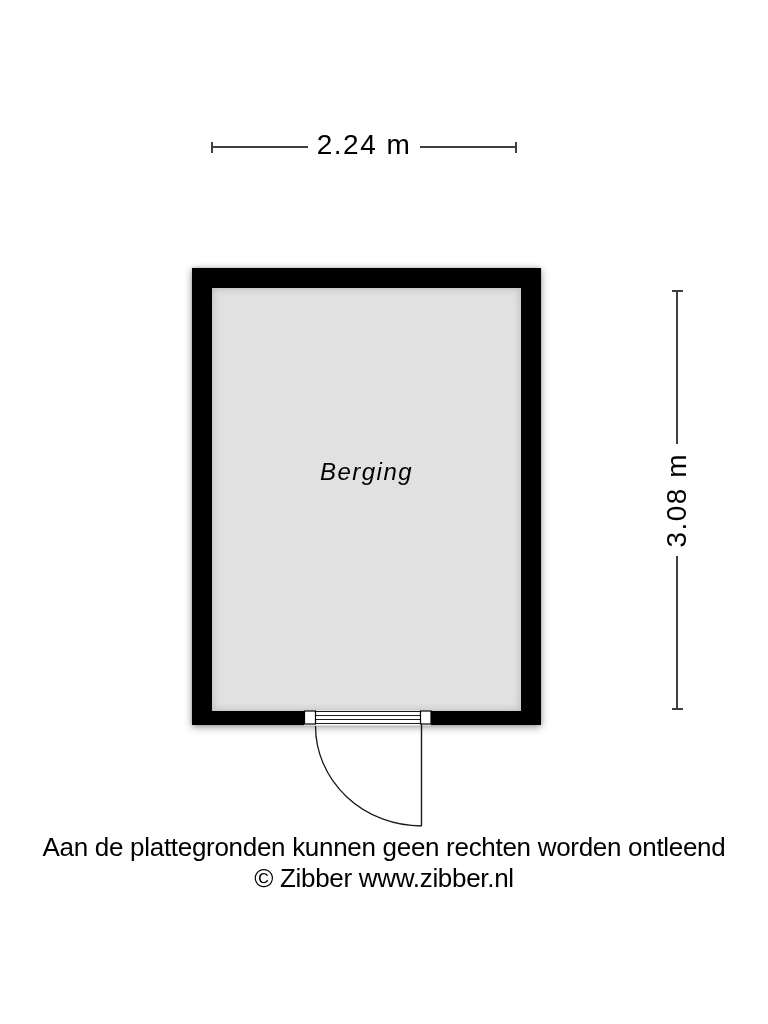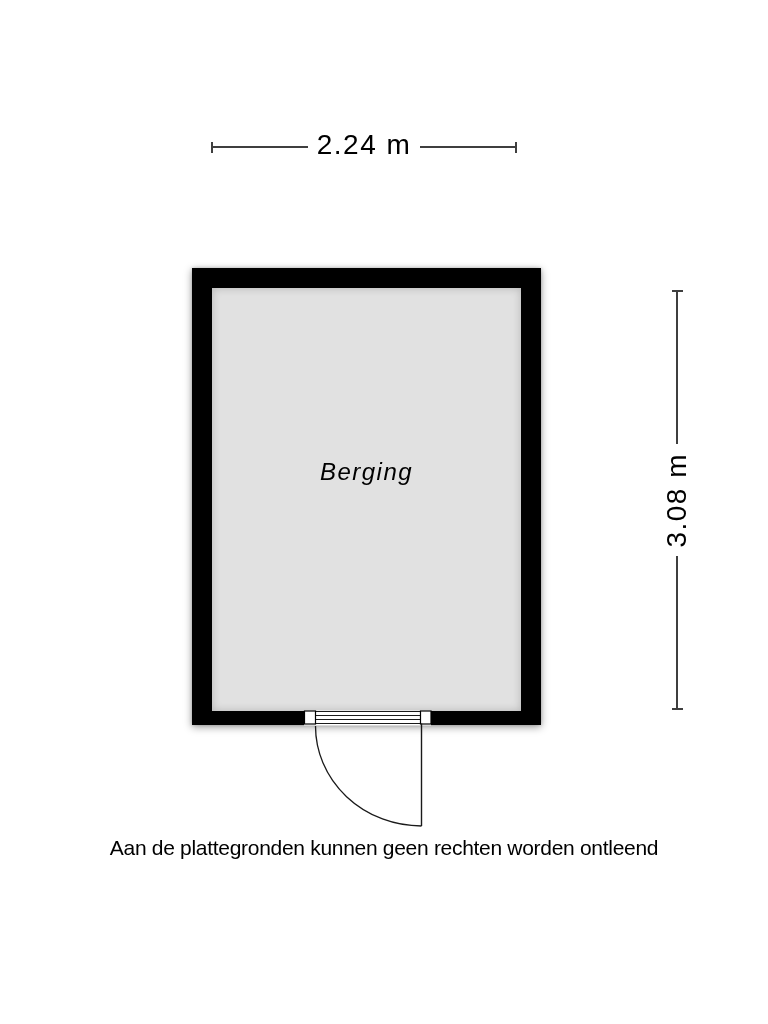--- a/index.html
+++ b/index.html
@@ -103,21 +103,21 @@
     height: 140px;
   }
 
   
   .footer {
     position: absolute;
     left: 0;
     right: 0;
     top: 832px;
     text-align: center;
-    font-size: 21px;
+    font-size: 26px;
     line-height: 31px;
     letter-spacing: -0.3px;
     white-space: nowrap;
     color: var(--text, #000000);
   }
 </style>
 </head>
 <body>
 
 <div class="canvas">
@@ -153,15 +153,16 @@
   <div class="dim dim-v">
     <span class="tick"></span>
     <span class="dline"></span>
     <span class="dim-label">3.08 m</span>
     <span class="dline"></span>
     <span class="tick"></span>
   </div>
 
   <div class="footer">
     <div>Aan de plattegronden kunnen geen rechten worden ontleend</div>
+    <div>© Zibber www.zibber.nl</div>
   </div>
 
 </div>
 
 </body></html>

